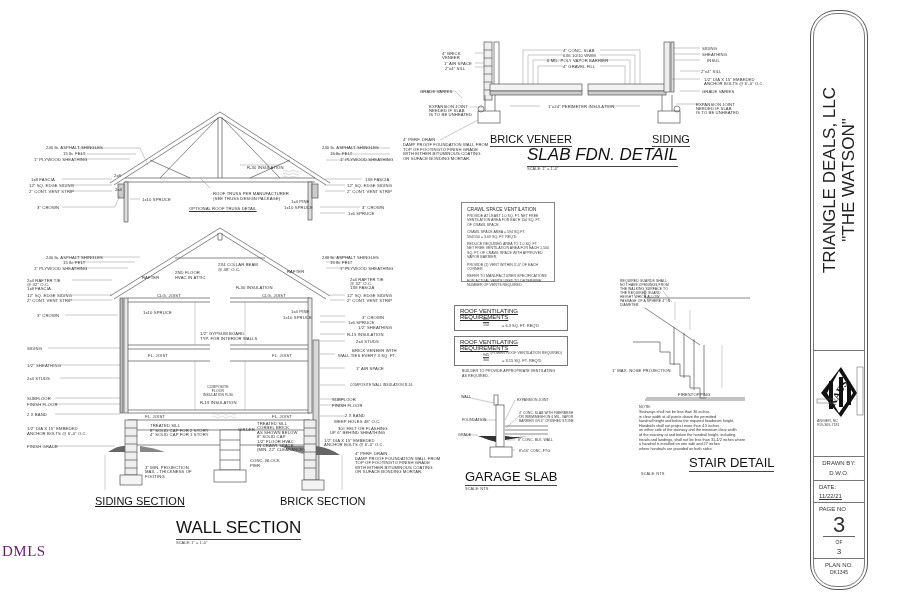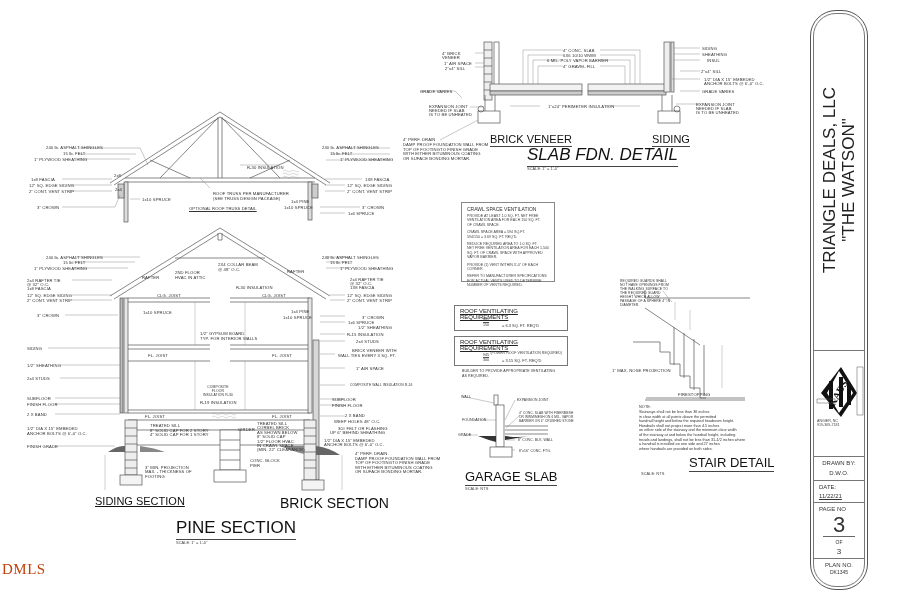--- a/index.html
+++ b/index.html
@@ -19,21 +19,21 @@
   .vent-box .s{font-size:3.6px;color:#444;text-align:right;}
   .vent-box .v{font-size:4px;color:#333;margin-left:42px;margin-top:3px;}
   .vent-box .frac{position:absolute;left:28px;font-size:3.6px;color:#333;line-height:4px;}
   .stair-note{position:absolute;font-size:3.8px;line-height:4.6px;color:#333;white-space:pre-line;}
   
   .tb{position:absolute;left:810px;top:10px;width:58px;height:580px;border:1.5px solid #555;border-radius:26px;box-sizing:border-box;}
   .tb-inner{position:absolute;left:813px;top:13px;width:52px;height:574px;border:1px solid #777;border-radius:23px;box-sizing:border-box;}
   .tb-title{position:absolute;left:839px;top:180px;transform:translate(-50%,-50%) rotate(-90deg);font-size:17px;line-height:19px;text-align:center;white-space:nowrap;color:#222;}
   .tb-cell{position:absolute;left:813px;width:52px;border-top:1px solid #777;box-sizing:border-box;text-align:center;font-size:6px;color:#333;}
   .tb-small{font-size:3.6px;text-align:left;padding-left:4px;color:#444;line-height:4.4px;}
-  .watermark{position:absolute;left:2px;top:561px;font-size:15px;color:#c2410c;letter-spacing:0.5px;font-family:"Liberation Serif",serif;}
+  .watermark{position:absolute;left:2px;top:543px;font-size:15px;color:#701a75;letter-spacing:0.5px;font-family:"Liberation Serif",serif;}
 </style>
 </head>
 <body>
 
 <svg width="900" height="600" viewBox="0 0 900 600">
   <g stroke="#555" stroke-width="0.7" fill="none">
 
     <g>
       <polyline points="110,183 220,112 330,183"></polyline>
       <polyline points="114,185 220,117 326,185"></polyline>
@@ -398,22 +398,22 @@
   <div class="lbl" style="left:330px;top:430px;">UP 6" BEHIND SHEATHING</div>
   <div class="lbl" style="left:324px;top:438px;">1/2" DIA X 15" EMBEDED</div>
   <div class="lbl" style="left:324px;top:442px;">ANCHOR BOLTS @ 6'-0" O.C.</div>
   <div class="lbl" style="left:355px;top:452px;white-space:pre-line;line-height:4.6px;">4" PERF. DRAIN
 DAMP PROOF FOUNDATION WALL FROM
 TOP OF FOOTINGTO FINISH GRADE
 WITH EITHER BITUMINOUS COATING
 OR SUFACE BONDING MORTAR.</div>
 
   <div class="title" style="left:95px;top:495px;font-size:11px;text-decoration:underline;">SIDING SECTION</div>
-  <div class="title" style="left:280px;top:495px;font-size:14px;">BRICK SECTION</div>
-  <div class="title big u" style="left:176px;top:518px;">PINE SECTION</div>
+  <div class="title" style="left:280px;top:495px;font-size:11px;">BRICK SECTION</div>
+  <div class="title big u" style="left:176px;top:518px;">WALL SECTION</div>
   <div class="scale" style="left:176px;top:540px;">SCALE: 1" = 1'-0"</div>
 </div>
 
 <div>
   <div class="lbl r" style="left:442px;top:51px;">4" BRICK</div>
   <div class="lbl r" style="left:442px;top:55px;">VENEER</div>
   <div class="lbl" style="left:444px;top:61px;">1" AIR SPACE</div>
   <div class="lbl" style="left:445px;top:66px;">2"x4" SILL</div>
   <div class="lbl" style="left:420px;top:89px;">GRADE VARIES</div>
   <div class="lbl" style="left:429px;top:104px;">EXPANSION JOINT</div>

